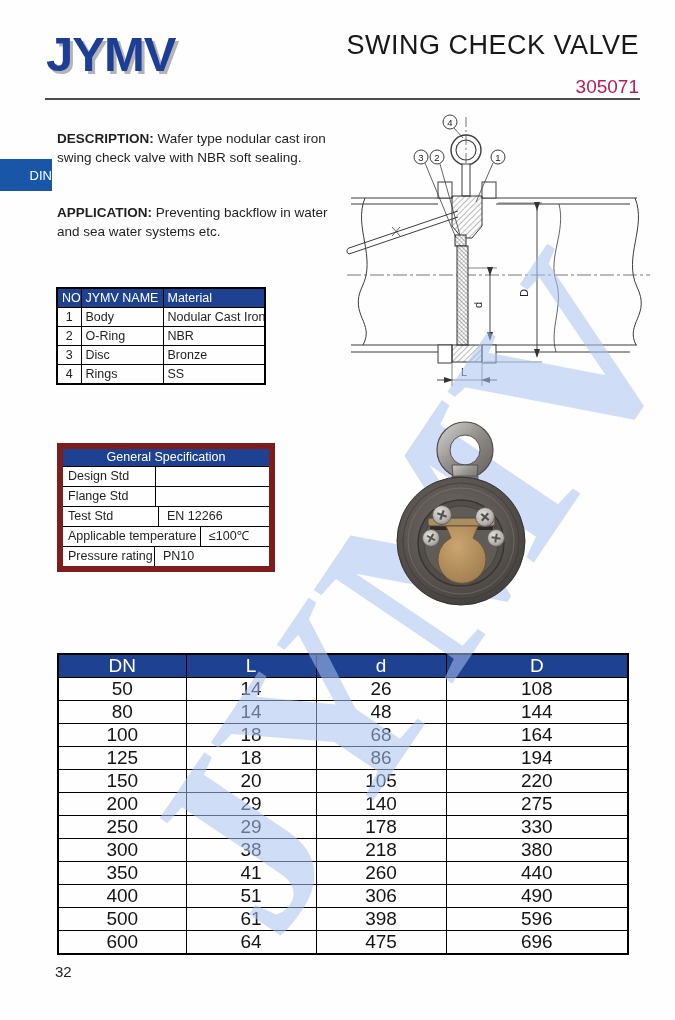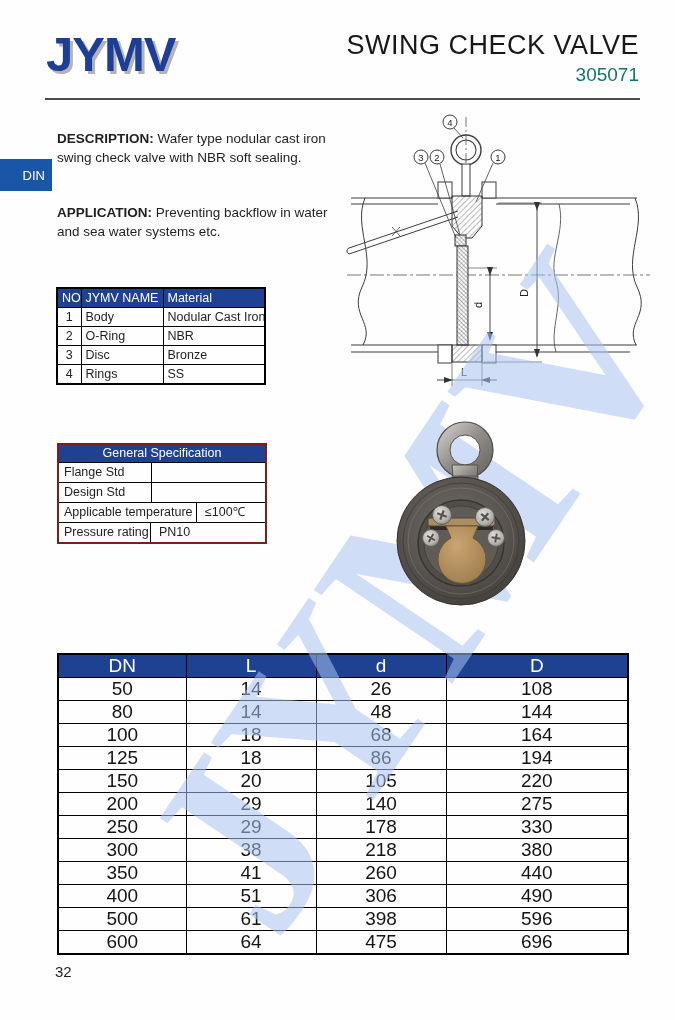--- a/index.html
+++ b/index.html
@@ -5,44 +5,44 @@
   html,body{margin:0;padding:0;background:#e8e8e8;}
   .page{position:relative;width:675px;height:1020px;background:#fefefe;overflow:hidden;
         font-family:"Liberation Sans",sans-serif;color:#1f1f1f;margin:0 auto;}
   .abs{position:absolute;}
 
   
   .logo{left:46px;top:26px;font-size:49px;font-weight:bold;letter-spacing:-1px;
         color:var(--logo-blue);text-shadow:3px 3px 0 #b4b4b4;z-index:2;}
   .title-block{right:36px;top:30px;text-align:right;z-index:2;}
   .doc-title{font-size:27px;color:#181818;letter-spacing:0.5px;}
-  .doc-model{font-size:19px;color:#0f766e;margin-top:3px;}
+  .doc-model{font-size:19px;color:#be185d;margin-top:15px;}
   .header-rule{left:45px;top:98px;width:595px;height:2px;background:#4d4d4d;z-index:2;}
 
   
   .din-tab{left:0;top:159px;width:52px;height:32px;background:var(--tab-blue);
            color:#fff;font-size:13px;display:flex;align-items:center;justify-content:flex-end;
-           padding-right:7px;box-sizing:border-box;z-index:2;}
+           box-sizing:border-box;z-index:2;}
 
   
   .para{left:57px;width:290px;font-size:13.5px;line-height:19px;z-index:2;}
   .para b{font-weight:bold;}
   .desc{top:129px;}
   .appl{top:203px;}
 
   
   .parts{left:56px;top:287px;width:208px;border-collapse:collapse;table-layout:fixed;
          font-size:12.5px;z-index:2;position:absolute;border:2px solid #000;}
   .parts th,.parts td{border:1px solid #000;padding:0 4px;height:18px;text-align:left;
          overflow:hidden;white-space:nowrap;}
   .parts thead th{background:var(--accent-blue);color:#fff;font-weight:normal;}
   .parts td:first-child{text-align:center;}
 
   
-  .spec{left:57px;top:443px;width:206px;border:2px solid #7f1d1d;z-index:2;font-size:12.5px;
+  .spec{left:57px;top:443px;width:206px;border:6px solid #7f1d1d;z-index:2;font-size:12.5px;
         background:transparent;}
   .spec-title{background:var(--accent-blue);color:#fff;text-align:center;height:17px;
         line-height:17px;}
   .spec-row{display:flex;border-top:1px solid #000;height:19px;line-height:19px;}
   .spec-label{border-right:1px solid #000;padding-left:5px;box-sizing:border-box;}
   .spec-value{flex:1;padding-left:8px;}
 
   
   .dims{left:57px;top:653px;width:570px;border-collapse:collapse;table-layout:fixed;
         font-size:19px;position:absolute;border:2px solid #000;z-index:2;color:#141414;}
@@ -205,26 +205,30 @@
           <td>4</td>
           <td>Rings</td>
           <td>SS</td>
         </tr>
       </tbody>
   </table>
 
   <div class="abs spec">
     <div class="spec-title">General Specification</div>
     <div class="spec-row">
+      <div class="spec-label" style="width:93px">Design Std</div>
+      <div class="spec-value"></div>
+    </div>
+    <div class="spec-row">
       <div class="spec-label" style="width:93px">Flange Std</div>
       <div class="spec-value"></div>
     </div>
     <div class="spec-row">
-      <div class="spec-label" style="width:93px">Design Std</div>
-      <div class="spec-value"></div>
+      <div class="spec-label" style="width:96px">Test Std</div>
+      <div class="spec-value">EN 12266</div>
     </div>
     <div class="spec-row">
       <div class="spec-label" style="width:138px">Applicable temperature</div>
       <div class="spec-value">≤100℃</div>
     </div>
     <div class="spec-row">
       <div class="spec-label" style="width:92px">Pressure rating</div>
       <div class="spec-value">PN10</div>
     </div>
   </div>

